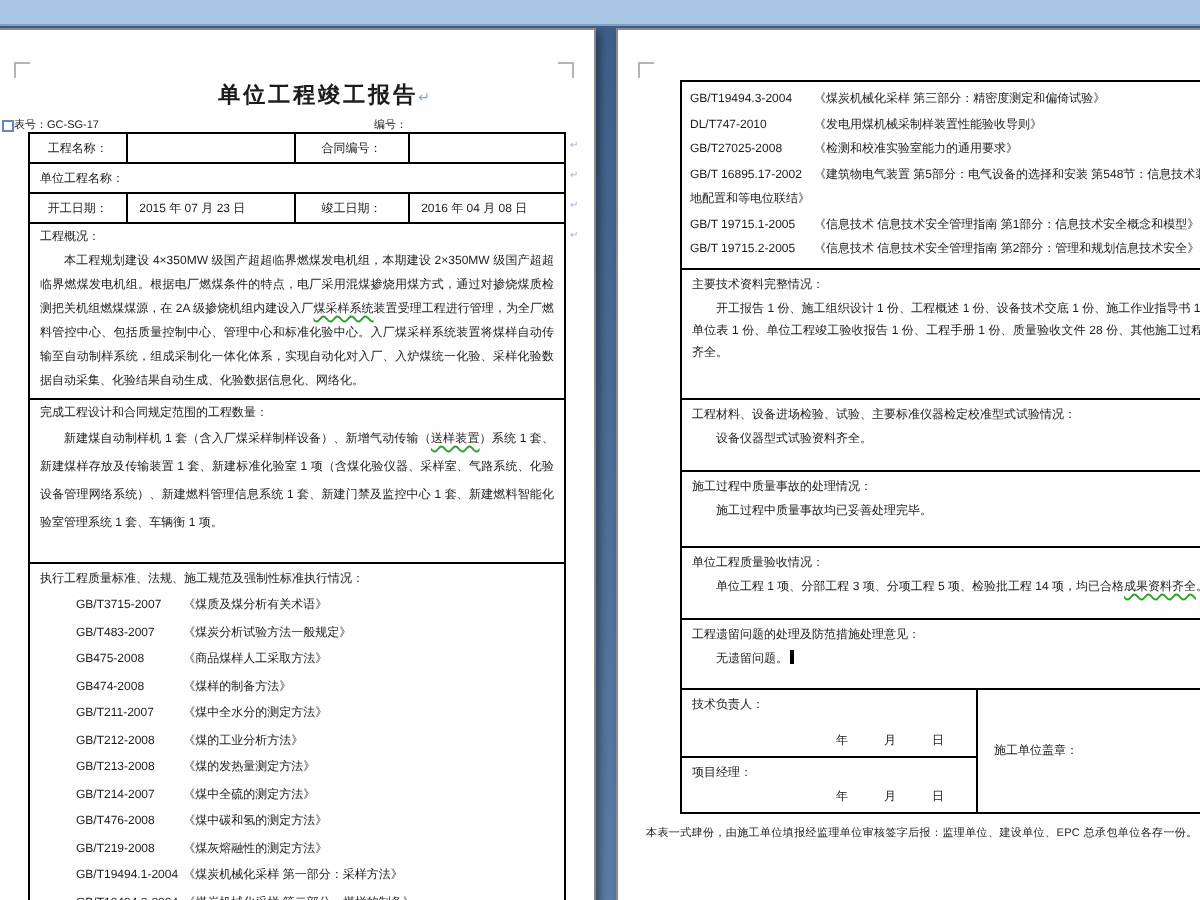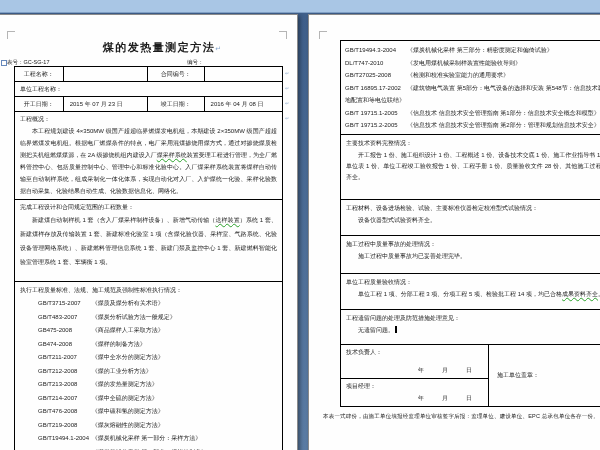--- a/index.html
+++ b/index.html
@@ -83,21 +83,21 @@
 </style>
 </head>
 <body>
 
 <div class="top-band"></div>
 
 <div class="page page-left">
   <div class="crop-mark crop-tl" style="left:8px;top:16px;"></div>
   <div class="crop-mark crop-tr" style="left:280px;top:16px;"></div>
 
-  <div class="doc-title"><span>煤的发热量测定方法</span><span class="pmark">↵</span></div>
+  <div class="doc-title"><span>单位工程竣工报告</span><span class="pmark">↵</span></div>
 
   <div class="anchor"></div>
   <div class="meta meta-left">表号：GC-SG-17</div>
   <div class="meta meta-right">编号：</div>
 
   <span class="endmark" style="top:55px">↵</span>
   <span class="endmark" style="top:70px">↵</span>
   <span class="endmark" style="top:85px">↵</span>
   <span class="endmark" style="top:100px">↵</span>
 

